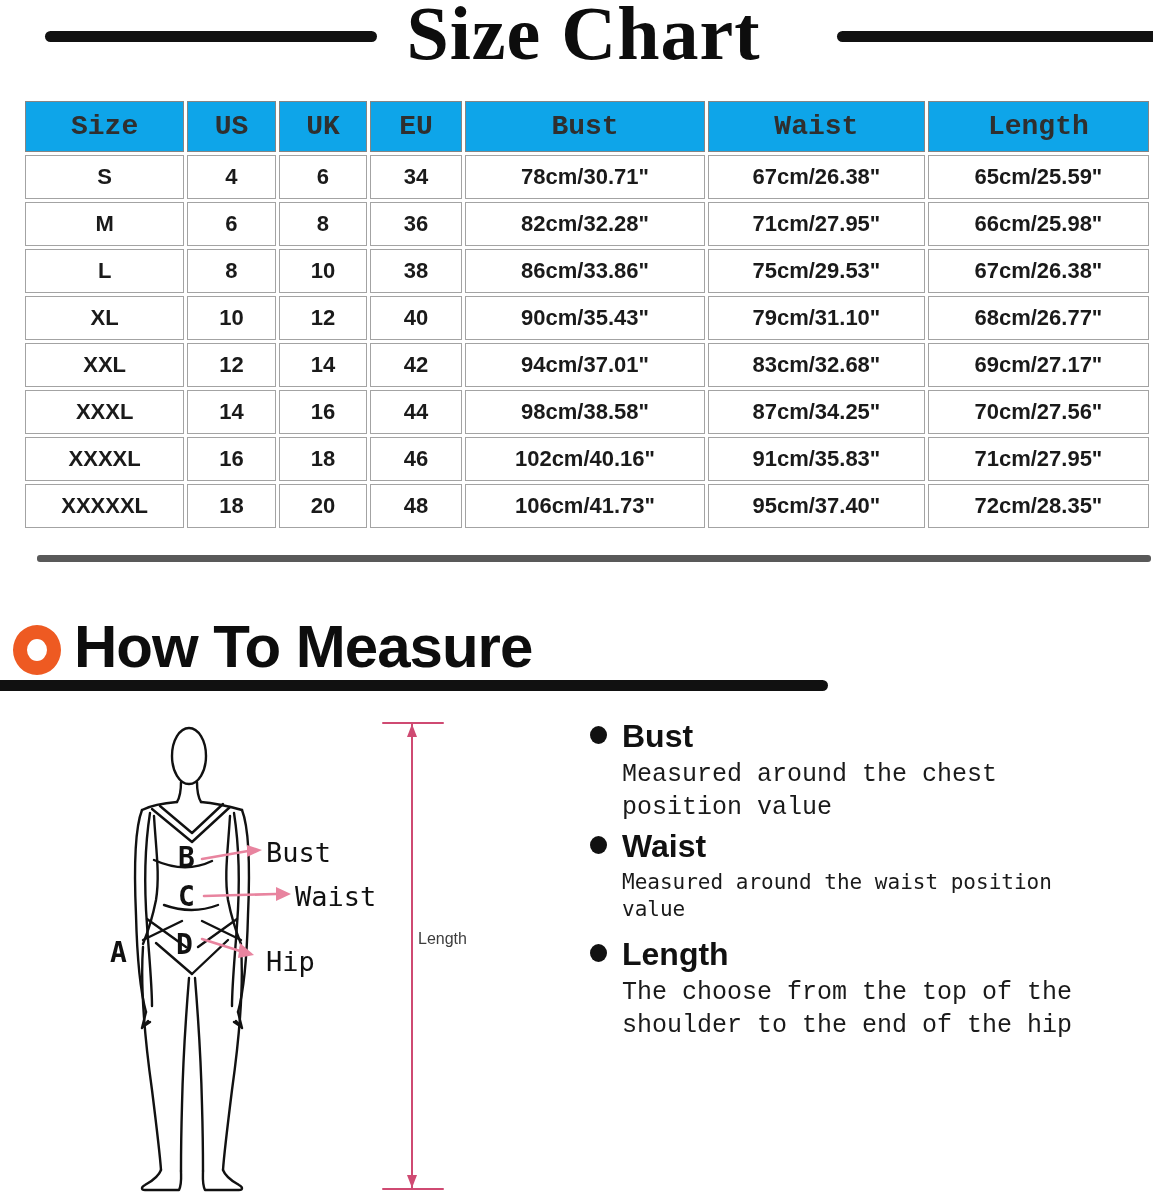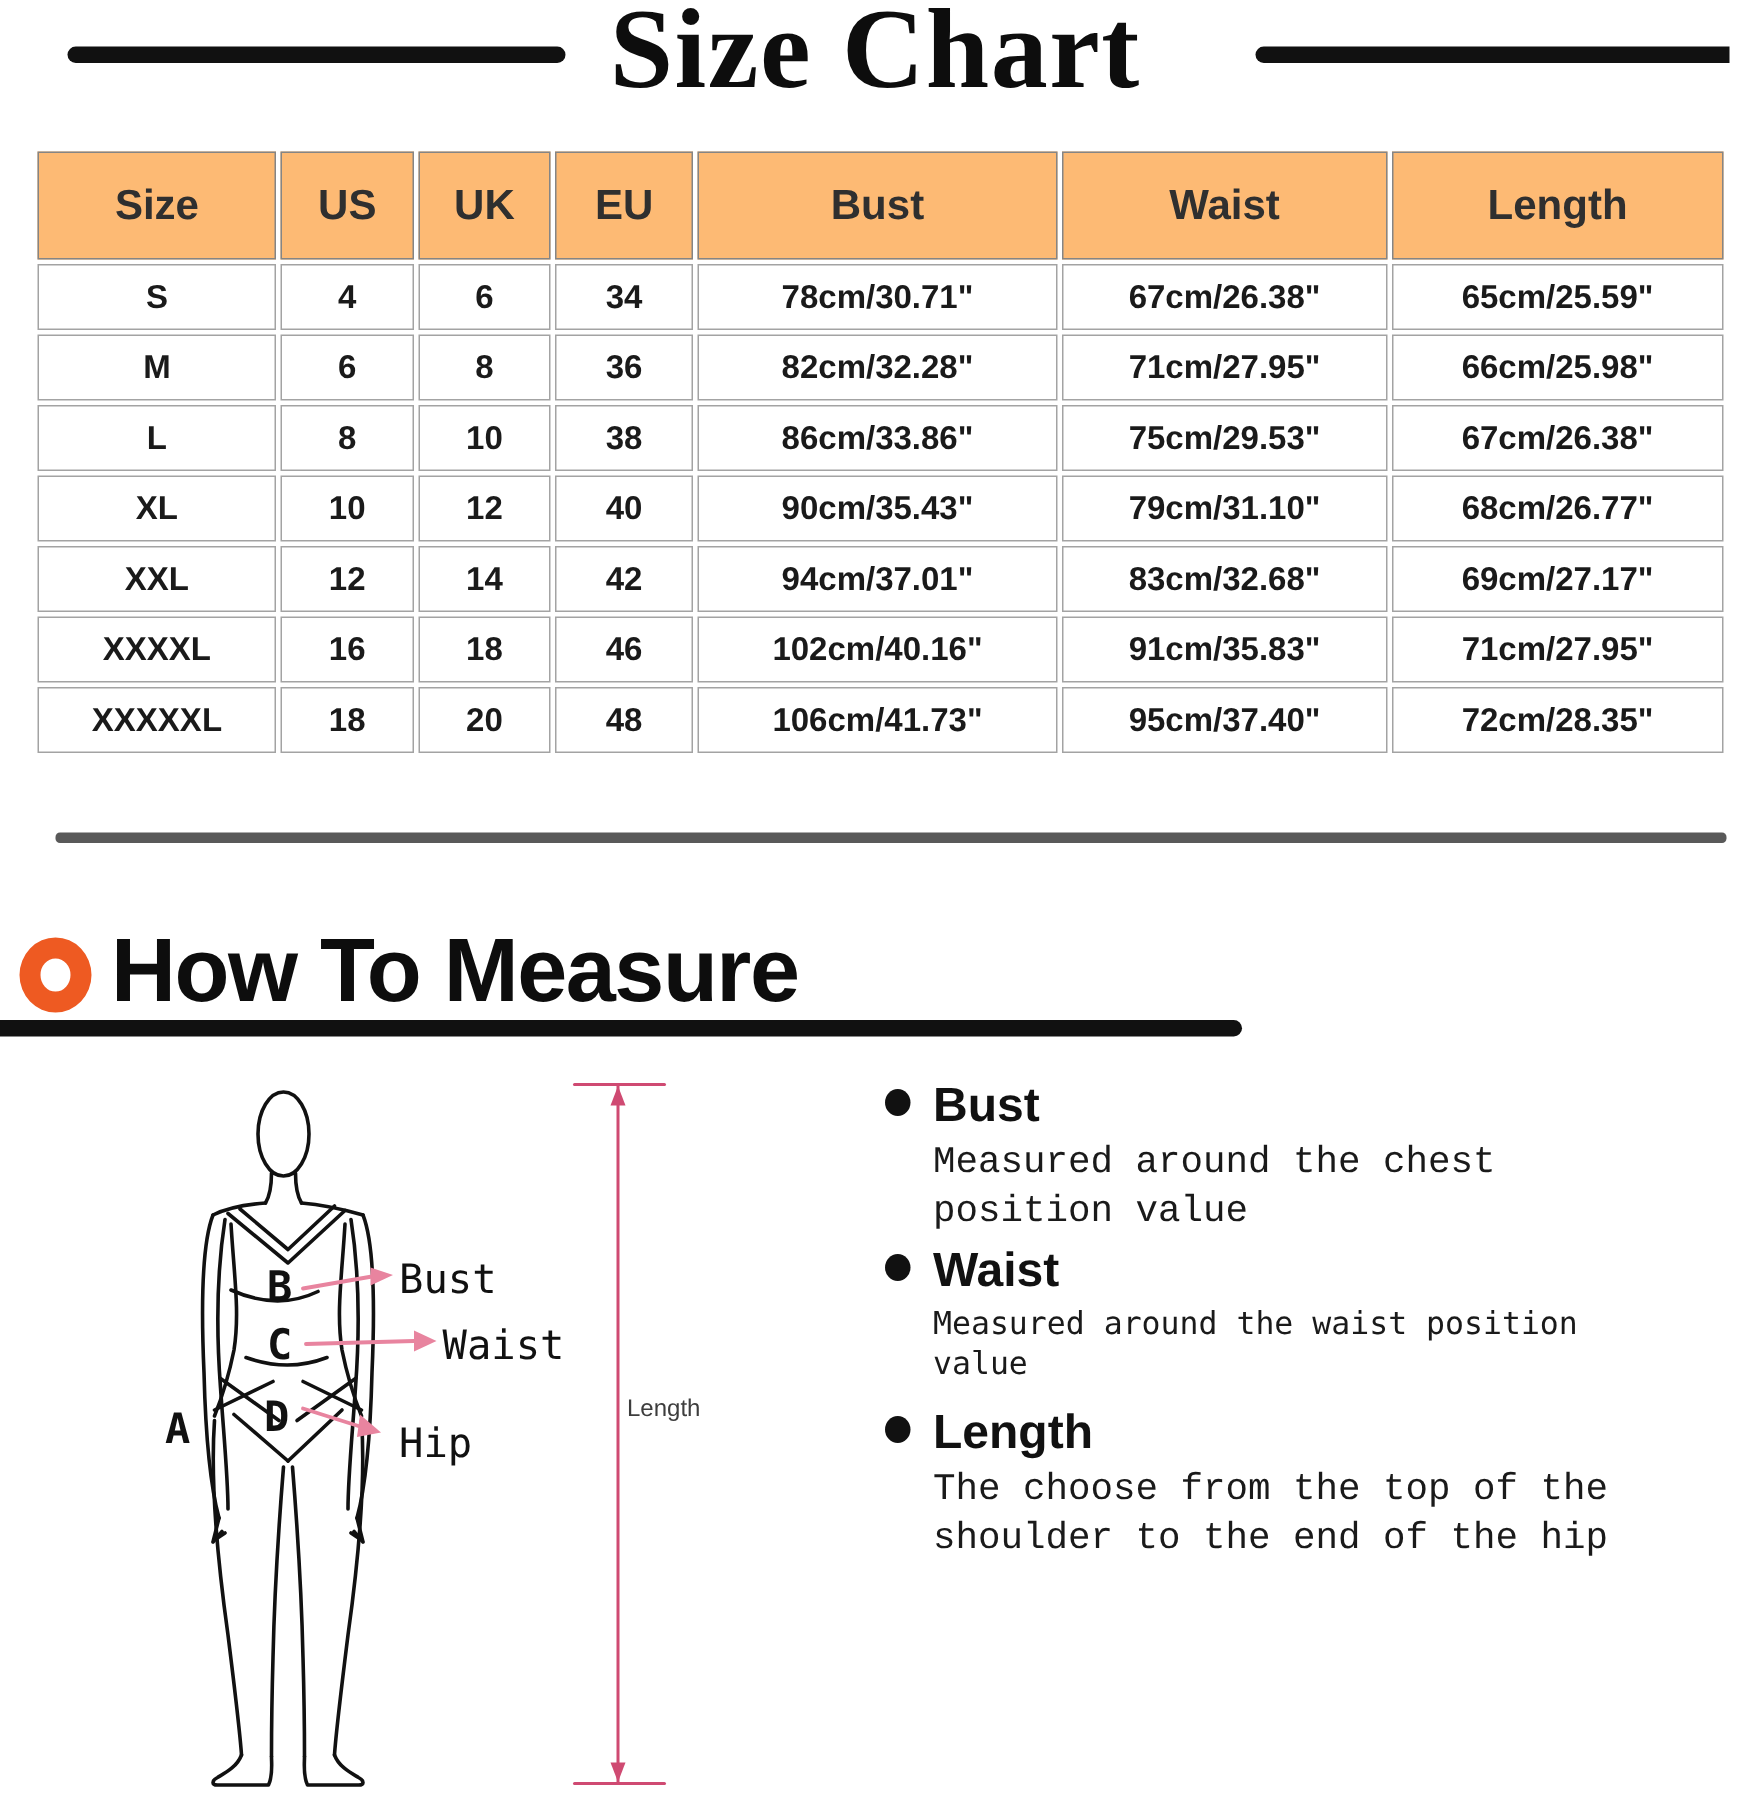--- a/index.html
+++ b/index.html
@@ -39,28 +39,29 @@
     position: absolute;
     left: 22px; top: 98px; width: 1130px;
   }
   table.size-table {
     width: 100%;
     border-collapse: separate;
     border-spacing: 3px;
     table-layout: fixed;
   }
   table.size-table th {
-    background: #fdba74;
+    background: #0ea5e9;
     border: 1px solid #858585;
     color: #2f2f2f;
     font-size: 28px;
     font-weight: 700;
-    height: 72px;
+    height: 51px;
     text-align: center;
     vertical-align: middle;
+    font-family: Liberation Mono, monospace;
   }
   table.size-table td {
     background: #ffffff;
     border: 1px solid #a3a3a3;
     color: #1a1a1a;
     font-size: 22px;
     font-weight: 700;
     height: 44px;
     text-align: center;
     vertical-align: middle;
@@ -247,20 +248,29 @@
             <td>68cm/26.77"</td>
           </tr>
           <tr>
             <td>XXL</td>
             <td>12</td>
             <td>14</td>
             <td>42</td>
             <td>94cm/37.01"</td>
             <td>83cm/32.68"</td>
             <td>69cm/27.17"</td>
+          </tr>
+          <tr>
+            <td>XXXL</td>
+            <td>14</td>
+            <td>16</td>
+            <td>44</td>
+            <td>98cm/38.58"</td>
+            <td>87cm/34.25"</td>
+            <td>70cm/27.56"</td>
           </tr>
           <tr>
             <td>XXXXL</td>
             <td>16</td>
             <td>18</td>
             <td>46</td>
             <td>102cm/40.16"</td>
             <td>91cm/35.83"</td>
             <td>71cm/27.95"</td>
           </tr>

